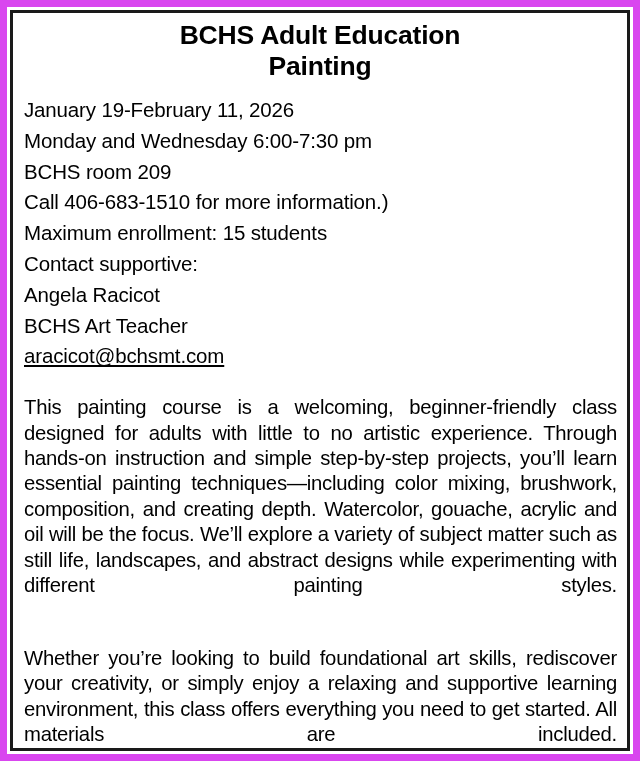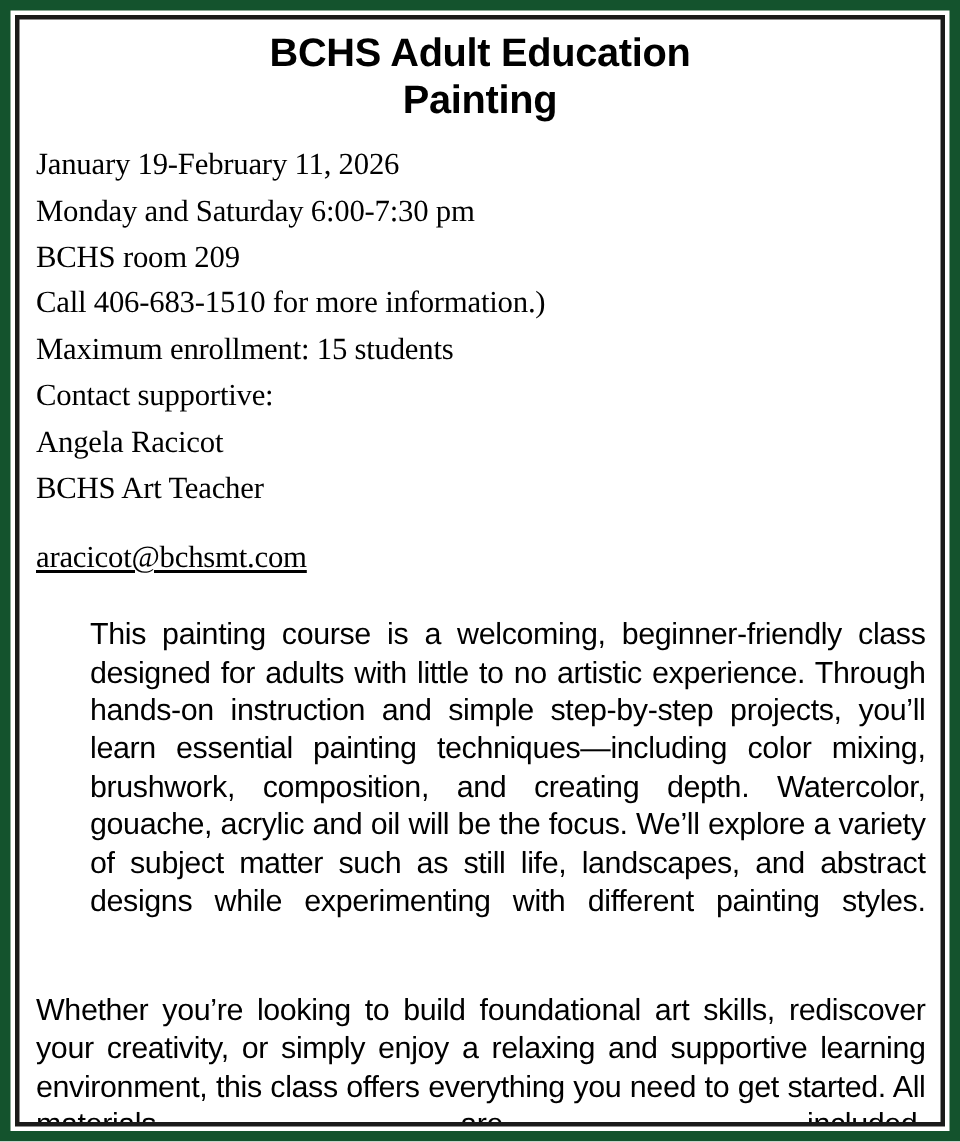--- a/index.html
+++ b/index.html
@@ -14,21 +14,21 @@
     font-family: "Liberation Sans", sans-serif;
     color: #000000;
     -webkit-font-smoothing: antialiased;
   }
 
   
   .ad-outer {
     box-sizing: border-box;
     width: 640px;
     height: 761px;
-    border: 7px solid #14532d;
+    border: 7px solid #d946ef;
     background: #ffffff;
     padding: 3px;
   }
   
   .ad-inner {
     box-sizing: border-box;
     width: 100%;
     height: 100%;
     border: 3px solid #1a1a1a;
     background: #ffffff;
@@ -56,25 +56,23 @@
     list-style: none;
     margin: 13px 0 0 0;
     padding: 0;
   }
   .ad-details li {
     font-size: 20.5px;
     line-height: 30.8px;
     letter-spacing: -0.15px;
     white-space: nowrap;
     padding-left: 2px;
-    font-family: Liberation Serif, serif;
   }
   .ad-details li.email-line {
     padding-bottom: 1px;
-    margin-top: 16px;
   }
   .email-link {
     text-decoration: underline;
     text-underline-offset: 2px;
     color: #000;
   }
 
   
   .ad-body {
     margin: 0;
@@ -85,21 +83,20 @@
     line-height: 25.4px;
     text-align: justify;
     text-justify: inter-word;
     letter-spacing: -0.25px;
     margin: 0;
     padding: 0;
     word-spacing: 0px;
   }
   .ad-body p.para-1 {
     margin-top: 22px;
-    margin-left: 36px;
   }
   .ad-body p.para-2 {
     margin-top: 22px;
   }
   
   .ad-body p::after {
     content: "";
     display: inline-block;
     width: 100%;
   }
@@ -110,21 +107,21 @@
 <div class="ad-outer">
   <div class="ad-inner">
 
     <h1 class="ad-title">
       <span class="t-line">BCHS Adult Education</span>
       <span class="t-line">Painting</span>
     </h1>
 
     <ul class="ad-details">
       <li>January 19-February 11, 2026</li>
-      <li>Monday and Saturday 6:00-7:30 pm</li>
+      <li>Monday and Wednesday 6:00-7:30 pm</li>
       <li>BCHS room 209</li>
       <li>Call 406-683-1510 for more information.)</li>
       <li>Maximum enrollment: 15 students</li>
       <li>Contact supportive:</li>
       <li>Angela Racicot</li>
       <li>BCHS Art Teacher</li>
       <li class="email-line"><a class="email-link" href="#">aracicot@bchsmt.com</a></li>
     </ul>
 
     <div class="ad-body">

